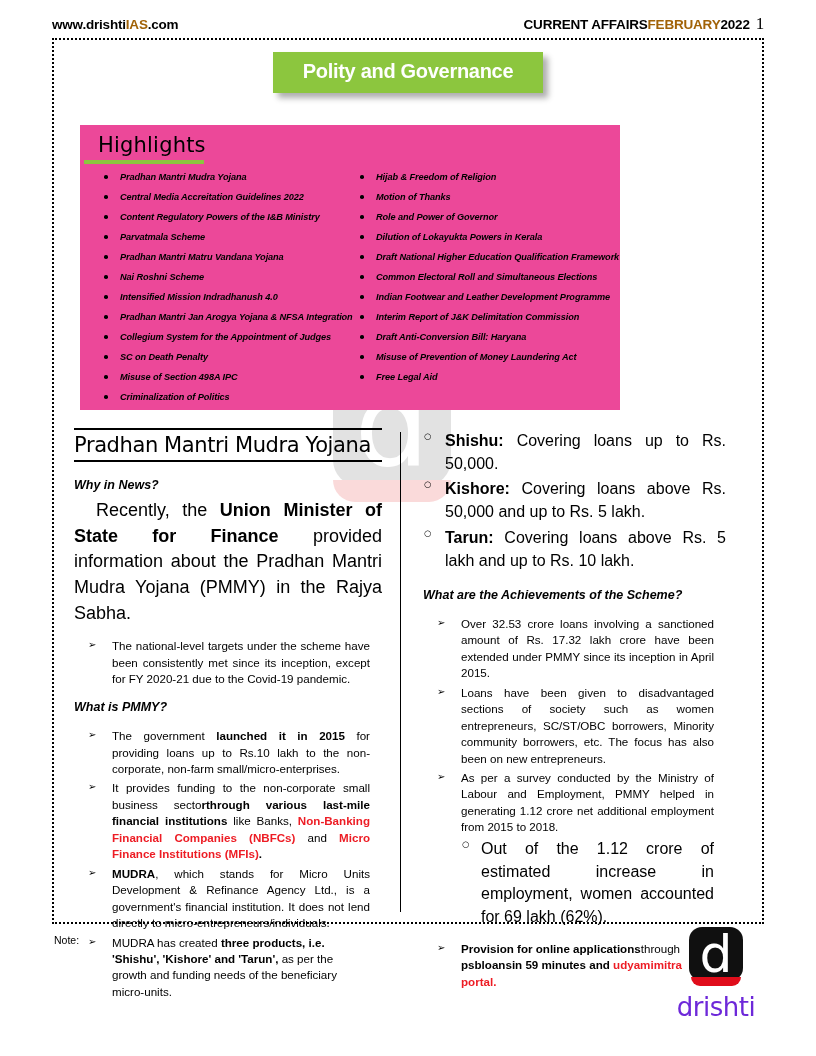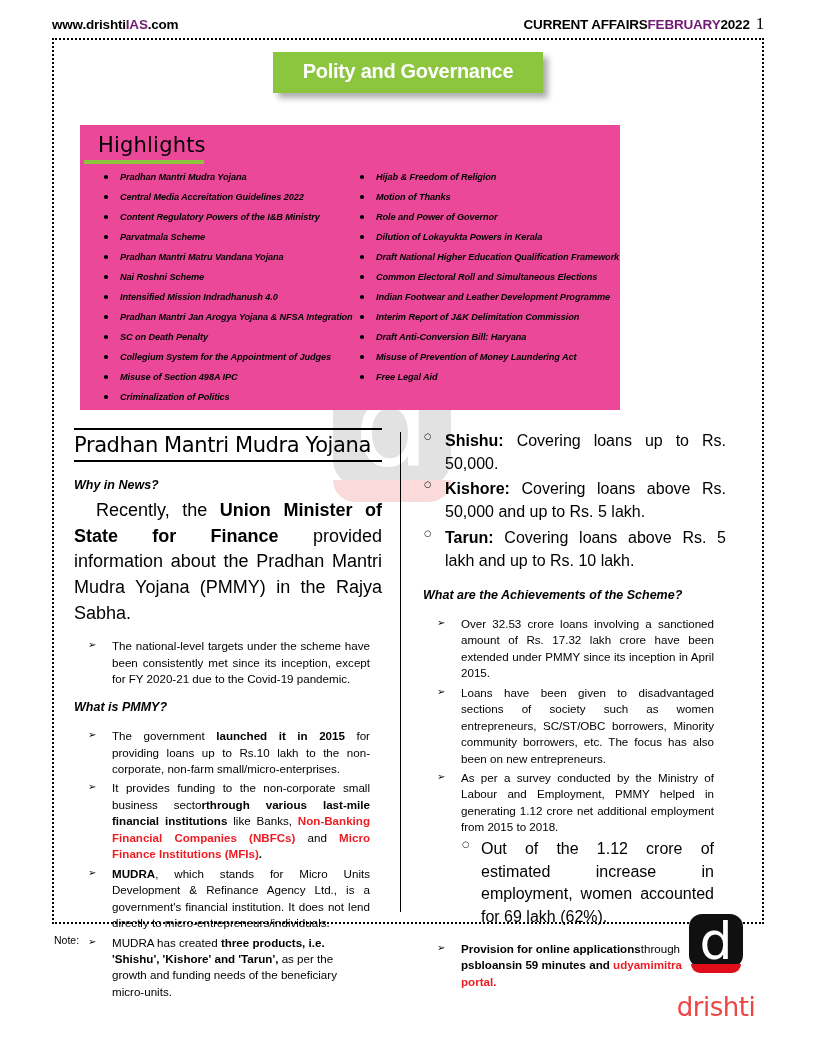--- a/index.html
+++ b/index.html
@@ -20,21 +20,21 @@
     height: 20px;
     display: flex;
     align-items: baseline;
     justify-content: space-between;
     font-size: 13.5px;
     letter-spacing: -0.2px;
     font-weight: 600;
   }
   .site-url { white-space: nowrap; }
   .hdr-right { display: flex; align-items: baseline; white-space: nowrap; }
-  .red { color: #701a75; }
+  .red { color: #a16207; }
   .page-num {
     font-size: 17px; font-weight: 400; margin-left: 6px;
     font-family: "Liberation Serif", serif;
   }
 
   
   .frame {
     position: absolute;
     top: 38px; left: 52px;
     width: 712px; height: 886px;
@@ -234,25 +234,25 @@
     position: absolute; left: 2px; right: 2px; bottom: 3px; height: 9px;
     background: #e00d1b; border-radius: 0 0 12px 12px;
   }
   .fl-d {
     position: absolute; left: 0; top: 0; width: 54px; height: 54px;
     display: flex; align-items: center; justify-content: center;
     font-family: "DejaVu Sans", sans-serif;
     font-size: 52px; color: #ffffff; line-height: 1;
   }
   .fl-name {
-    margin-top: 16px;
+    margin-top: 3px;
     font-family: "DejaVu Sans", sans-serif;
     font-size: 26px;
     letter-spacing: -0.5px;
-    color: #ef4444;
+    color: #6d28d9;
   }
 </style>
 </head>
 <body>
 
 <div class="page-header">
   <div class="site-url"><span>www.drishti</span><span class="red">IAS</span><span>.com</span></div>
   <div class="hdr-right">
     <span>CURRENT AFFAIRS</span>
     <span class="red">FEBRUARY</span>
@@ -280,22 +280,22 @@
     <div class="hl-col">
       <ul>
         <li>Pradhan Mantri Mudra Yojana</li>
         <li>Central Media Accreitation Guidelines 2022</li>
         <li>Content Regulatory Powers of the I&amp;B Ministry</li>
         <li>Parvatmala Scheme</li>
         <li>Pradhan Mantri Matru Vandana Yojana</li>
         <li>Nai Roshni Scheme</li>
         <li>Intensified Mission Indradhanush 4.0</li>
         <li>Pradhan Mantri Jan Arogya Yojana &amp; NFSA Integration</li>
+        <li>Collegium System for the Appointment of Judges</li>
         <li>SC on Death Penalty</li>
-        <li>Collegium System for the Appointment of Judges</li>
         <li>Misuse of Section 498A IPC</li>
         <li>Criminalization of Politics</li>
       </ul>
     </div>
     <div class="hl-col">
       <ul>
         <li>Hijab &amp; Freedom of Religion</li>
         <li>Motion of Thanks</li>
         <li>Role and Power of Governor</li>
         <li>Dilution of Lokayukta Powers in Kerala</li>

